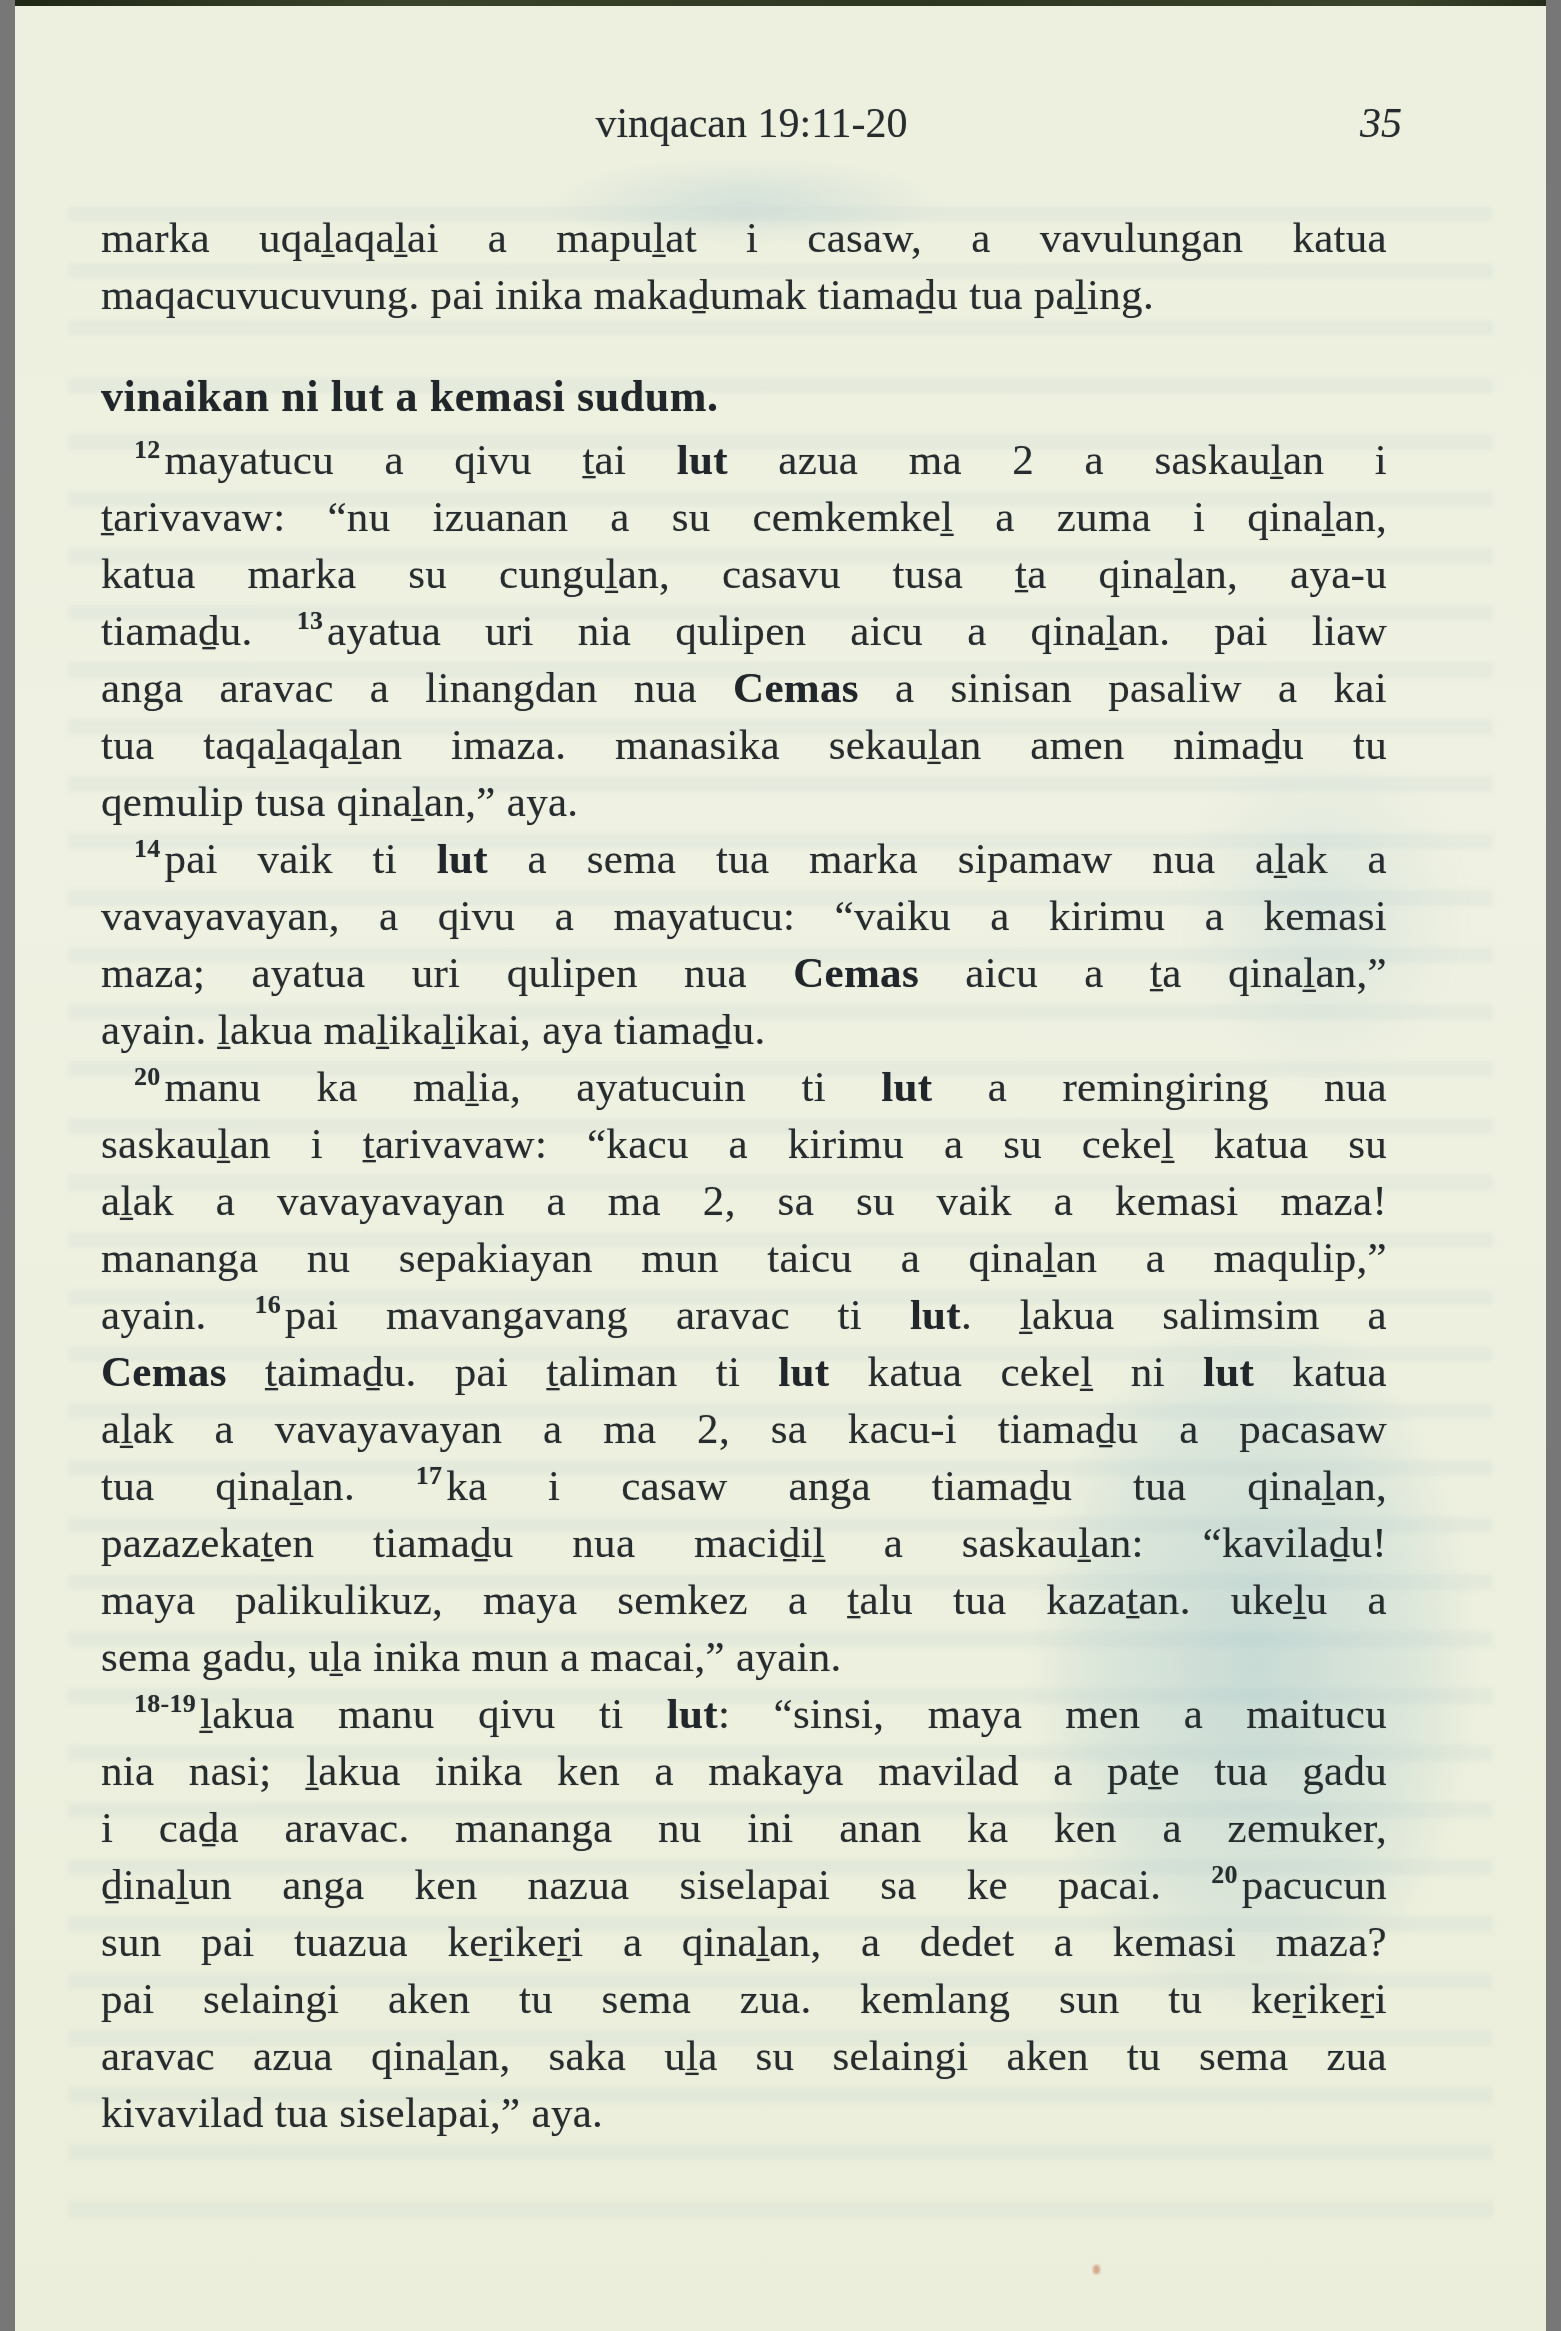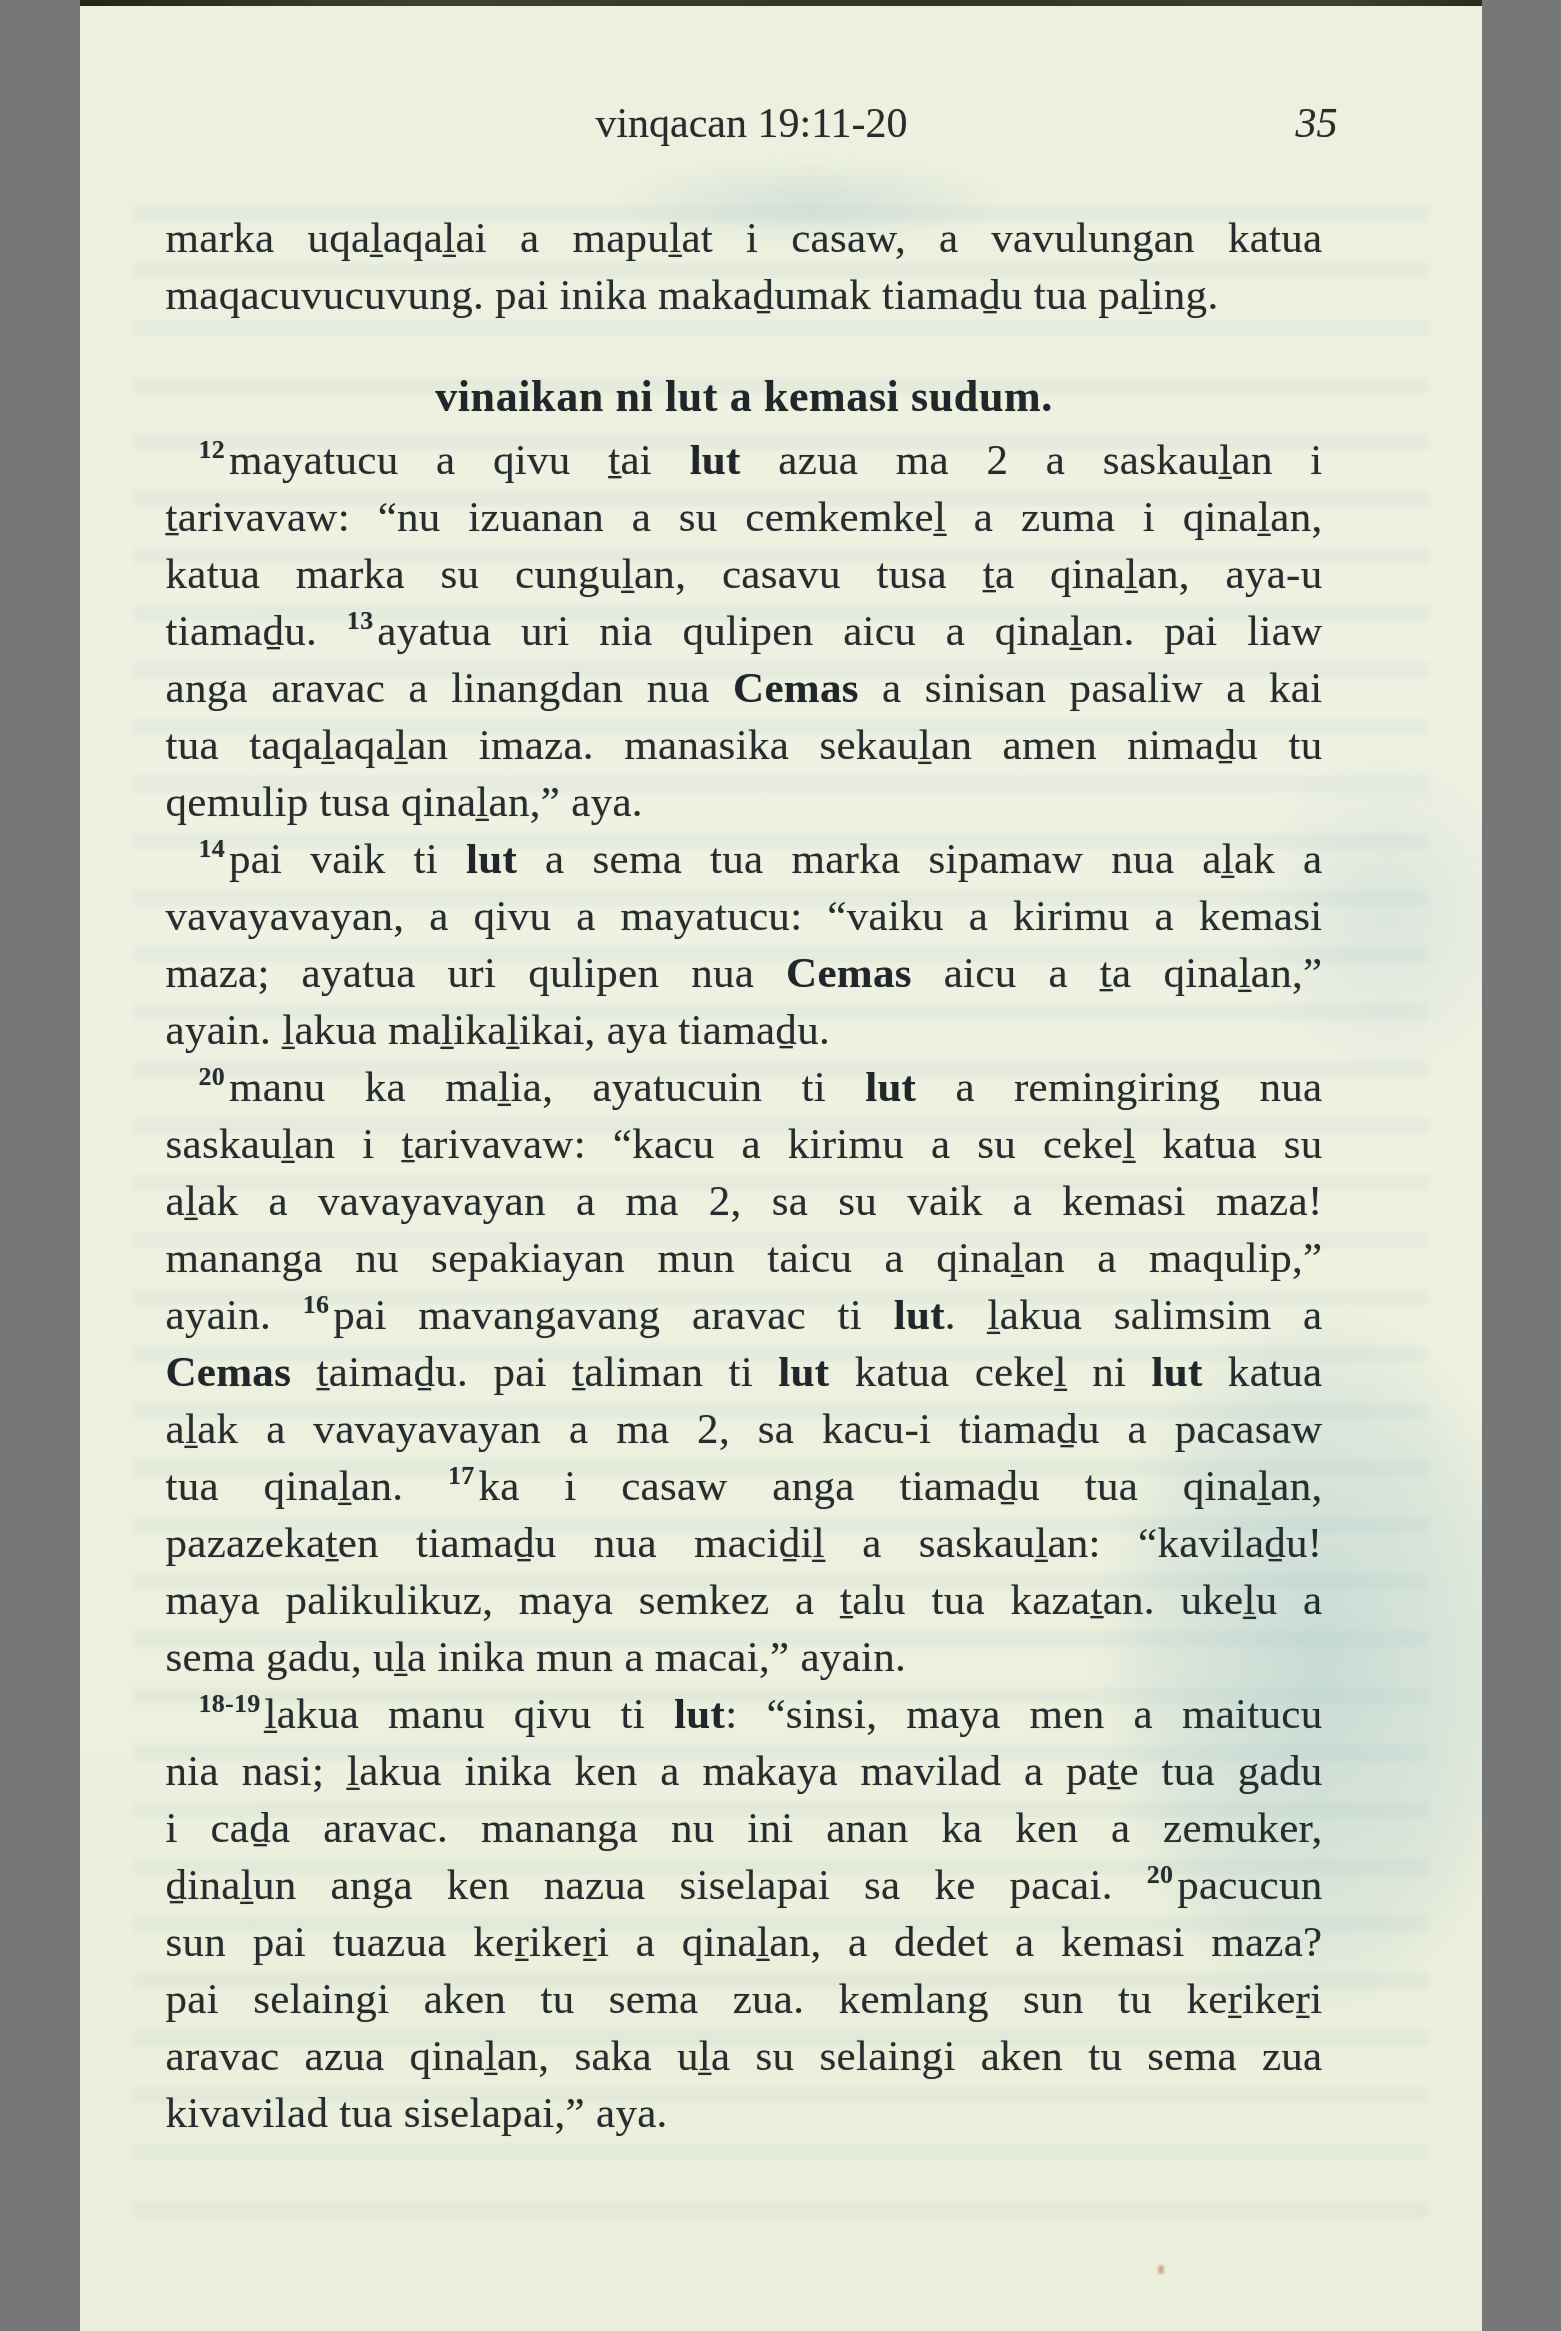--- a/index.html
+++ b/index.html
@@ -1,18 +1,18 @@
 <!DOCTYPE html>
 <html><head>
 <meta charset="utf-8">
 <style>
   html,body{margin:0;padding:0;background:#777;}
   .page{
     position:relative;
-    width:1402px;height:2332px;
+    width:1531px;height:2332px;
     margin:0 auto;
     overflow:hidden;
     background:linear-gradient(180deg,#edf0de 0%,#eff1e2 35%,#edf0de 70%,#ebeeda 100%);
     font-family:"Liberation Serif","DejaVu Serif",serif;
     color:#272d2f;
   }
   .scan-edge-top{
     position:absolute;top:0;left:0;right:0;height:5.8px;
     background:linear-gradient(90deg,#1f2815,#3a442c 25%,#2c3620 60%,#3a442c 90%,#252e1a);
     z-index:5;
@@ -59,21 +59,21 @@
     position:absolute;top:209px;left:86px;right:159px;z-index:2;
     font-size:43px;line-height:57px;letter-spacing:0.3px;
     text-shadow:0 0 1px rgba(40,45,48,0.35);
   }
   .para{margin:0;}
   .line{text-align:justify;text-align-last:justify;}
   .line.last{text-align-last:left;}
   .para.indent .line:first-child{text-indent:33px;}
   .section-heading{
     font-size:44px;font-weight:700;line-height:57px;
-    text-align:center;margin:45px 0 5.8px 0;letter-spacing:0.6px;color:#20262a;
+    text-align:left;margin:45px 0 5.8px 0;letter-spacing:0.6px;color:#20262a;
   }
   .bold-word{font-weight:700;color:#20262a;}
   sup.verse-num{
     font-size:26px;font-weight:700;line-height:0;
     vertical-align:baseline;position:relative;top:-16.3px;margin-right:3.8px;
   }
 </style>
 </head>
 <body>
 

